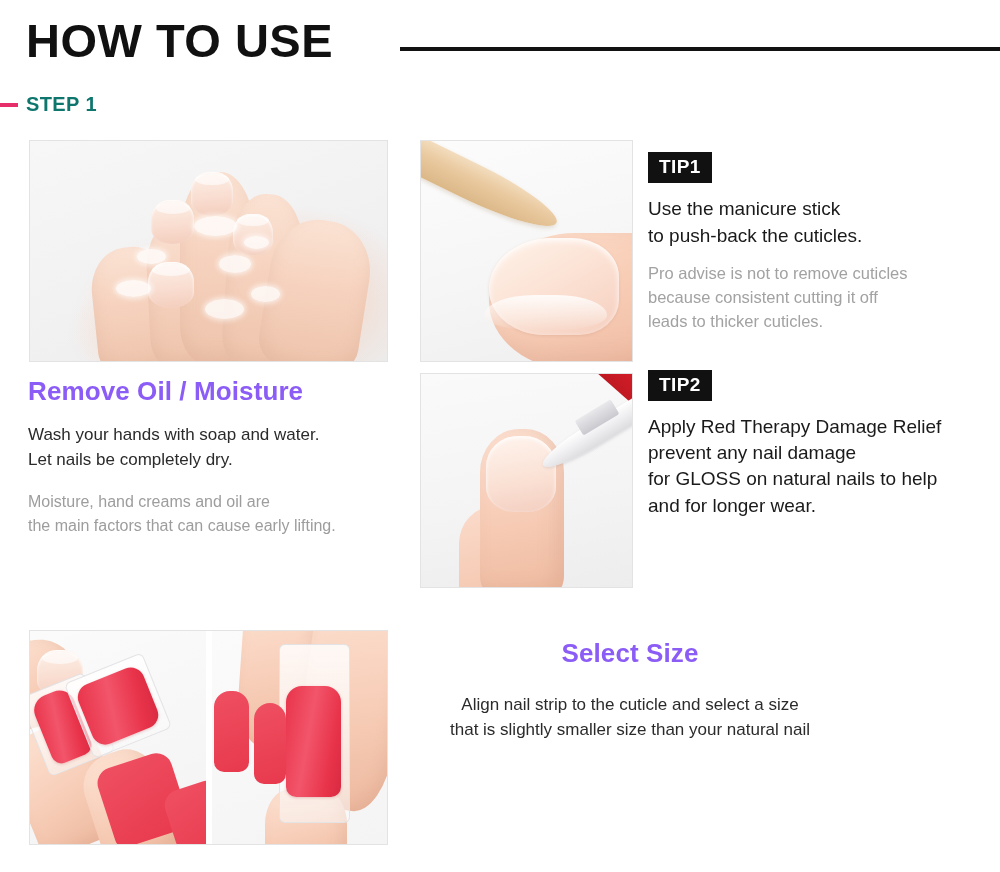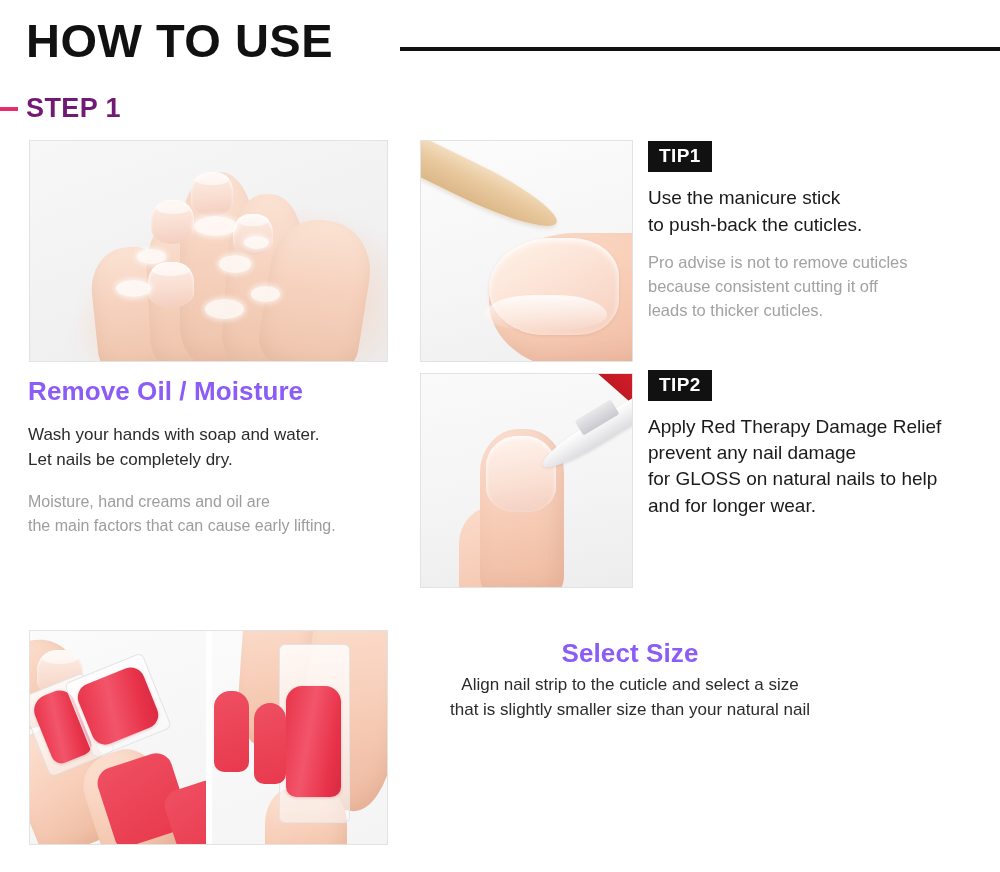--- a/index.html
+++ b/index.html
@@ -27,22 +27,22 @@
   
   .step-row {
     position: absolute; left: 0px; top: 93px;
     display: flex; align-items: center; gap: 8px;
   }
   .step-dash {
     width: 20px; height: 4px; background: #E62E6B;
     margin-left: -2px;
   }
   .step-label {
-    font-size: 27px; font-weight: 700; letter-spacing: 0.4px;
-    color: #701a75;
+    font-size: 20px; font-weight: 700; letter-spacing: 0.4px;
+    color: #0f766e;
   }
 
   
   .photo {
     position: absolute;
     border: 1px solid #e3e3e3;
     overflow: hidden;
     background: #f4f4f4;
   }
   .ph-hands  { left: 29px;  top: 140px; width: 359px; height: 222px; }
@@ -291,21 +291,21 @@
     <div class="body-dark" style="margin-top:16px;">
       <div>Wash your hands with soap and water.</div>
       <div>Let nails be completely dry.</div>
     </div>
     <div class="body-gray" style="margin-top:18px;">
       <div>Moisture, hand creams and oil are</div>
       <div>the main factors that can cause early lifting.</div>
     </div>
   </div>
 
-  <div class="blk" style="left:648px; top:141px; width:340px;">
+  <div class="blk" style="left:648px; top:152px; width:340px;">
     <span class="tip-badge">TIP1</span>
     <div class="tip-lead" style="margin-top:13px;">
       <div>Use the manicure stick</div>
       <div>to push-back the cuticles.</div>
     </div>
     <div class="tip-sub" style="margin-top:12px;">
       <div>Pro advise is not to remove cuticles</div>
       <div>because consistent cutting it off</div>
       <div>leads to thicker cuticles.</div>
     </div>
@@ -316,19 +316,19 @@
     <div class="tip2-lead" style="margin-top:13px;">
       <div>Apply Red Therapy Damage Relief</div>
       <div>prevent any nail damage</div>
       <div>for GLOSS on natural nails to help</div>
       <div>and for longer wear.</div>
     </div>
   </div>
 
   <div class="blk" style="left:400px; top:638px; width:460px;text-align:center;">
     <div class="h2">Select Size</div>
-    <div class="body-dark" style="margin-top:4px;">
+    <div class="body-dark" style="margin-top:24px;">
       <div>Align nail strip to the cuticle and select a size</div>
       <div>that is slightly smaller size than your natural nail</div>
     </div>
   </div>
 
 </div>
 
 </body></html>

